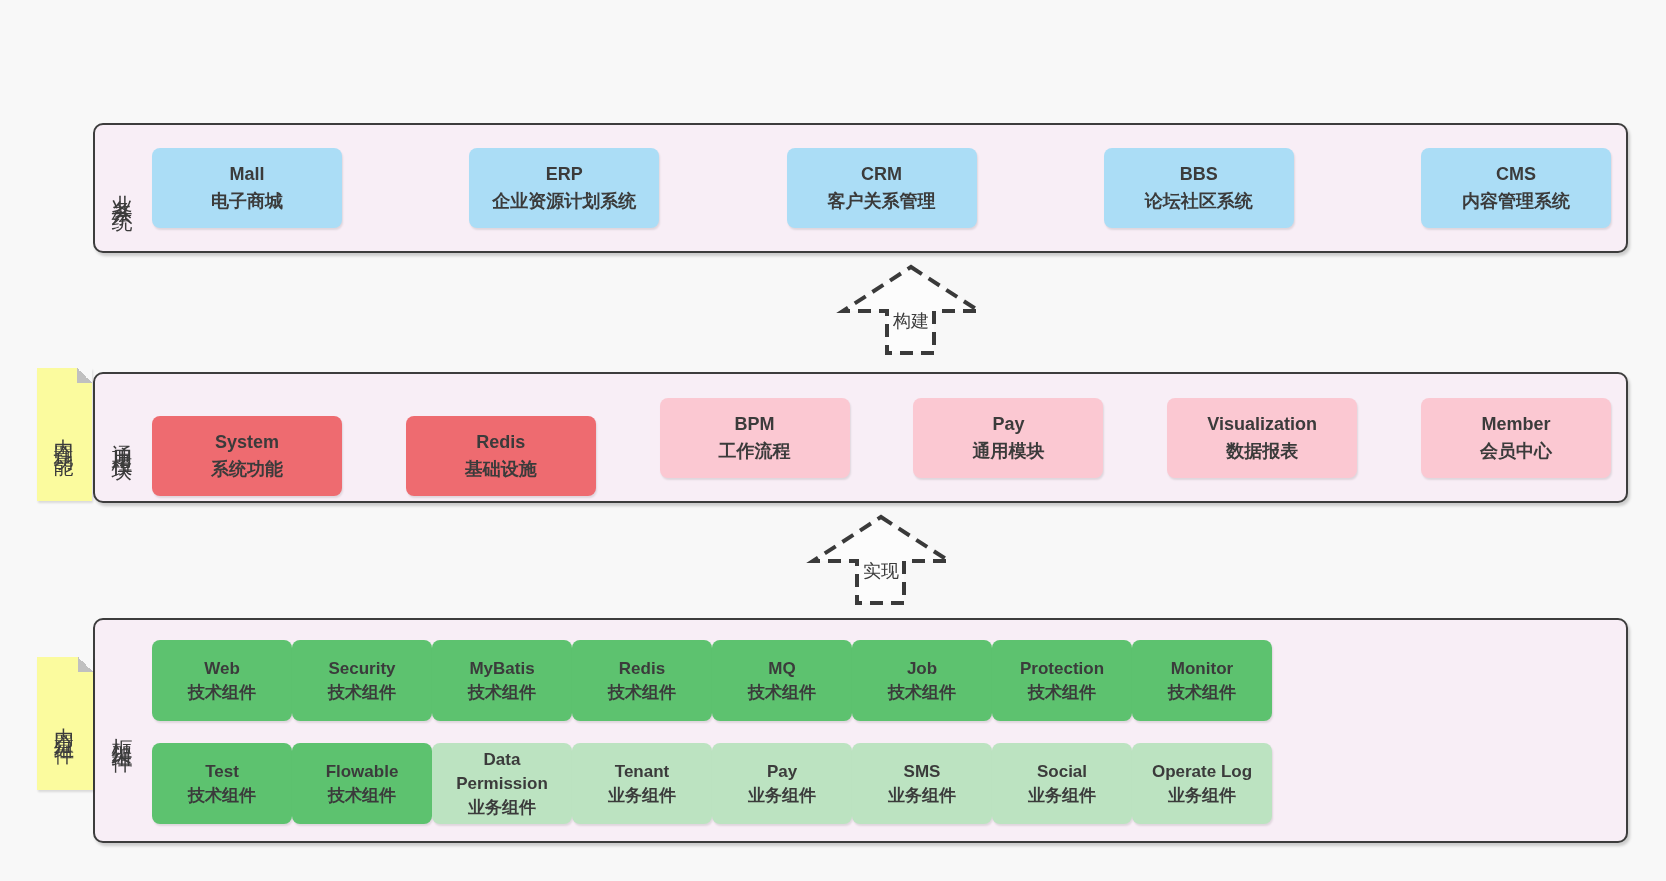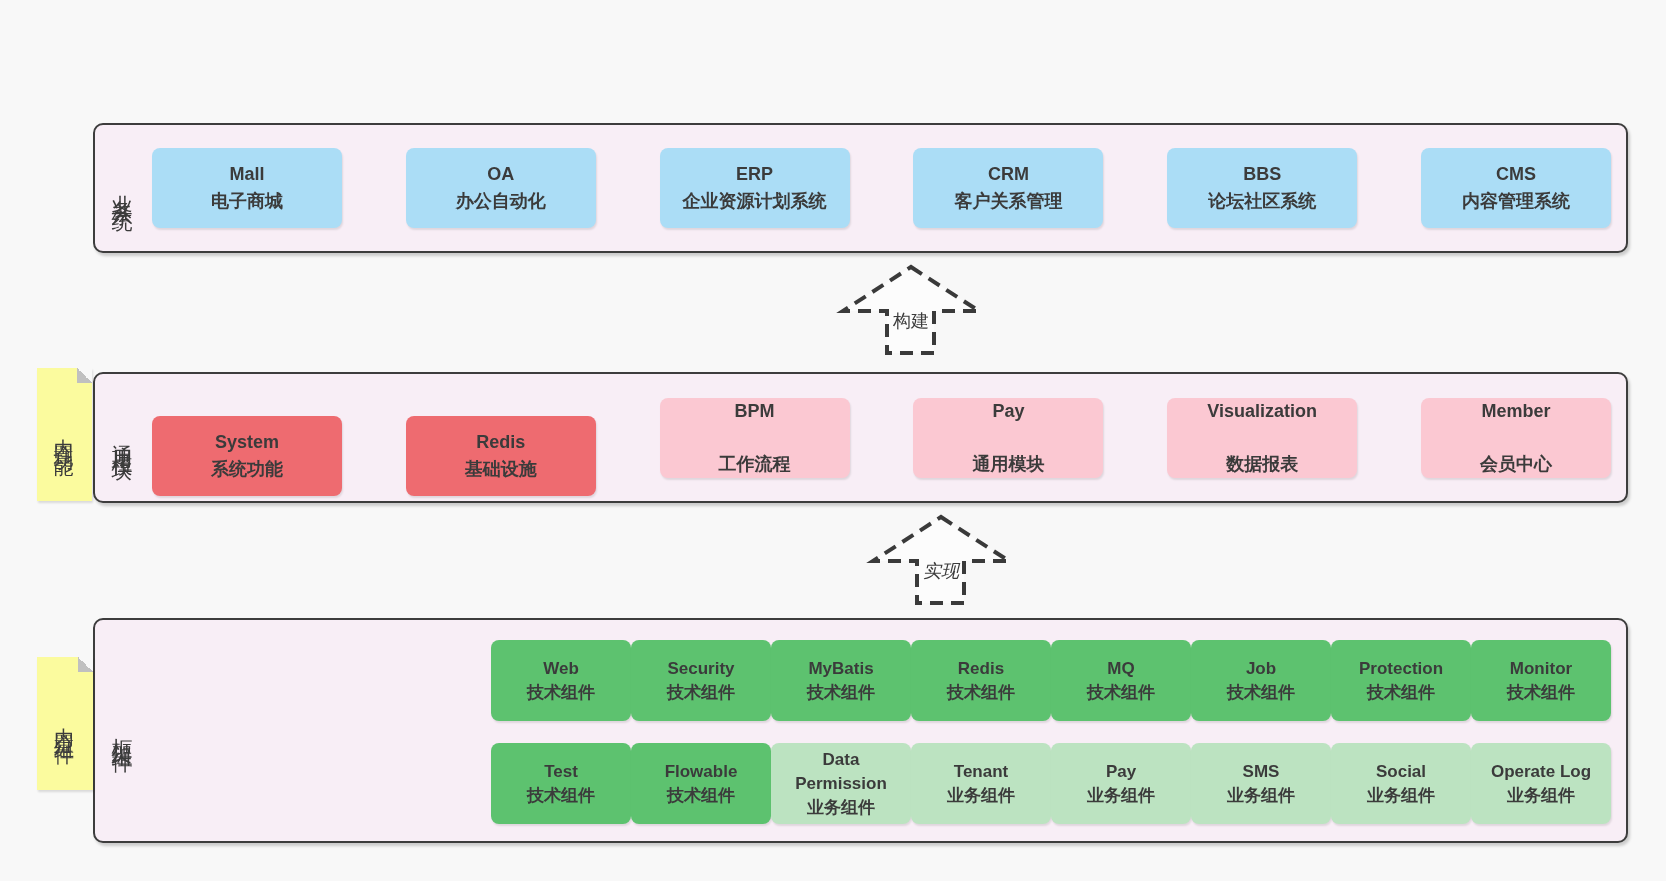--- a/index.html
+++ b/index.html
@@ -60,25 +60,25 @@
     text-align:center;
     font-size:18px;line-height:27px;
     box-shadow:1px 2px 2px rgba(0,0,0,0.10);
     font-weight:bold;
   }
   .grid{
     position:absolute;
     left:57px;right:15px;top:20px;bottom:17px;
     display:flex;flex-direction:column;justify-content:space-between;
   }
-  .row3{display:flex;justify-content:flex-end;}
+  .row3{display:flex;justify-content:flex-start;}
   .box3{width:140px;height:81px;font-size:17px;line-height:24px;padding:0 12px;}
   .blue{background:var(--blue);}
   .red{background:var(--red);margin-top:36px;}
-  .pink{background:var(--pink);justify-content:space-between;}
+  .pink{background:var(--pink);}
   .green{background:var(--green);}
   .green-light{background:var(--green-light);}
   .tag{
     position:absolute;
     background:var(--yellow);
     box-shadow:1px 2px 2px rgba(0,0,0,0.12);
     display:flex;align-items:center;justify-content:center;
     z-index:5;
   }
   #tag-builtin-features{left:37px;top:368px;width:55px;height:133px;}
@@ -89,21 +89,21 @@
   }
   .tag-text{
     writing-mode:vertical-rl;
     text-orientation:upright;
     font-size:20px;
     letter-spacing:6px;
     white-space:nowrap;
   }
   .arrow{position:absolute;width:150px;height:92px;}
   #arrow-build{left:836px;top:264px;}
-  #arrow-implement{left:866px;top:514px;font-style:italic;}
+  #arrow-implement{left:806px;top:514px;}
   .arrow svg{width:100%;height:100%;display:block;}
   .arrow path{
     fill:#fcfcfc;
     stroke:var(--arrow);
     stroke-width:4;
     stroke-dasharray:13 8;
   }
   .arrow-label{
     position:absolute;
     left:50%;top:62%;
@@ -120,24 +120,20 @@
 <div>
 
   <section class="panel" id="panel-business">
     <div class="vlabel">业务系统</div>
     <div class="row">
       <div class="box blue">
         <div>Mall</div>
         <div>电子商城</div>
       </div>
       <div class="box blue">
-        <div>OA</div>
-        <div>办公自动化</div>
-      </div>
-      <div class="box blue">
         <div>ERP</div>
         <div>企业资源计划系统</div>
       </div>
       <div class="box blue">
         <div>CRM</div>
         <div>客户关系管理</div>
       </div>
       <div class="box blue">
         <div>BBS</div>
         <div>论坛社区系统</div>

